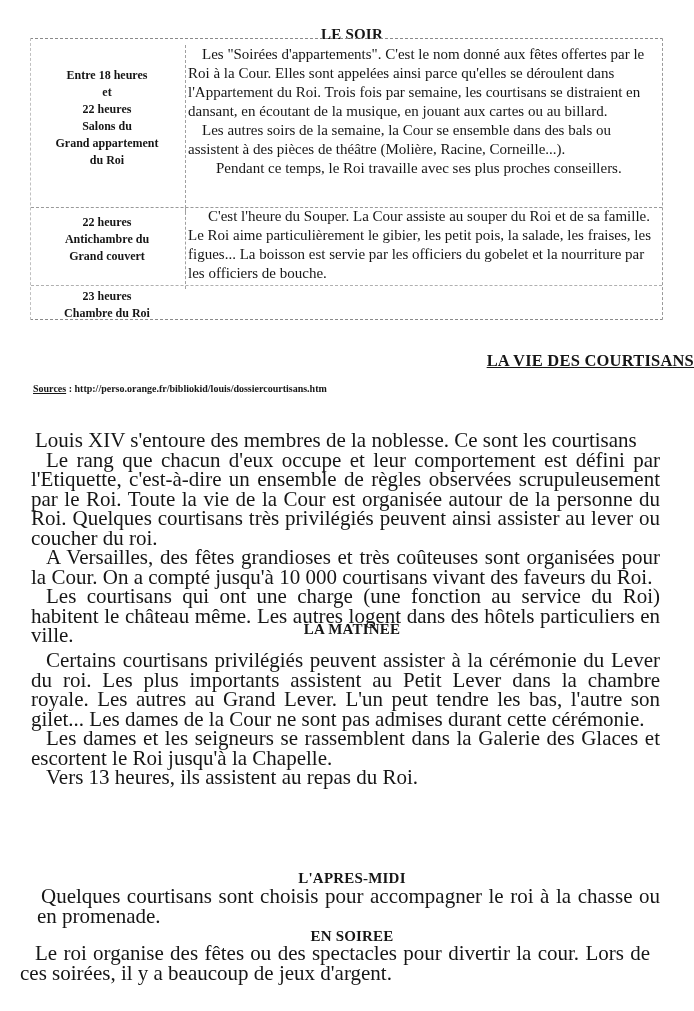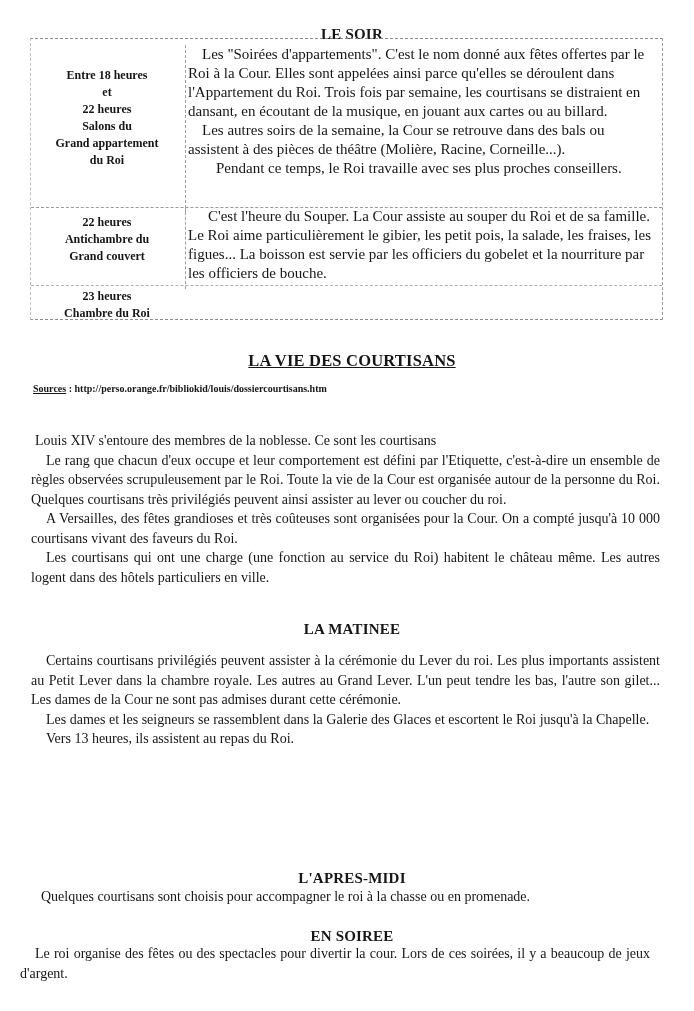--- a/index.html
+++ b/index.html
@@ -17,21 +17,21 @@
     h2.sec {
       margin: 0;
       font-weight: bold;
       font-size: 15px;
       text-align: center;
       position: absolute;
       left: 0; right: 0;
       letter-spacing: 0.2px;
       padding-left: 10px;
     }
-    h2.sec.big { font-size: 16.5px; text-decoration: underline; }
+    h2.sec.big { font-size: 16.5px; text-decoration: underline; text-align: right; }
 
     
     .soir-table {
       position: absolute;
       left: 30px; top: 38px;
       width: 631px;
       height: 280px;
       border-top: 1px dashed #8a8a8a;
       border-bottom: 1px dashed #8a8a8a;
       border-right: 1px dashed #9a9a9a;
@@ -66,21 +66,21 @@
       position: absolute;
       left: 33px; top: 383px;
       font-weight: bold;
       font-size: 10px;
     }
     .sources .lbl { text-decoration: underline; }
 
     .para-block {
       position: absolute;
       left: 31px; right: 34px;
-      font-size: 14px;
+      font-size: 21px;
       line-height: 19.5px;
       text-align: justify;
     }
     .para-block p { margin: 0; text-indent: 15px; }
     .para-block p.noind { text-indent: 4px; }
   </style>
 </head>
 <body>
 
 <div class="page">
@@ -92,21 +92,21 @@
       <div class="left">
         <div>Entre 18  heures</div>
         <div>et</div>
         <div>22 heures</div>
         <div>Salons du</div>
         <div>Grand appartement</div>
         <div>du Roi</div>
       </div>
       <div class="right">
         <p>Les "Soirées d'appartements".  C'est le nom donné aux fêtes offertes par le Roi à la Cour. Elles sont appelées ainsi parce qu'elles se déroulent dans l'Appartement du Roi.  Trois fois par semaine, les courtisans se distraient en dansant, en écoutant de la musique,  en jouant aux cartes ou au billard.</p>
-        <p>Les autres soirs de la semaine, la Cour se retrouve dans des bals ou assistent à des pièces de théâtre (Molière, Racine, Corneille...).</p>
+        <p>Les autres soirs de la semaine, la Cour se ensemble dans des bals ou assistent à des pièces de théâtre (Molière, Racine, Corneille...).</p>
         <p style="text-indent:28px;">Pendant ce temps, le Roi travaille avec ses plus proches conseillers.</p>
       </div>
     </div>
 
     <div class="row row-2">
       <div class="left">
         <div>22 heures</div>
         <div>Antichambre du</div>
         <div>Grand couvert</div>
       </div>

